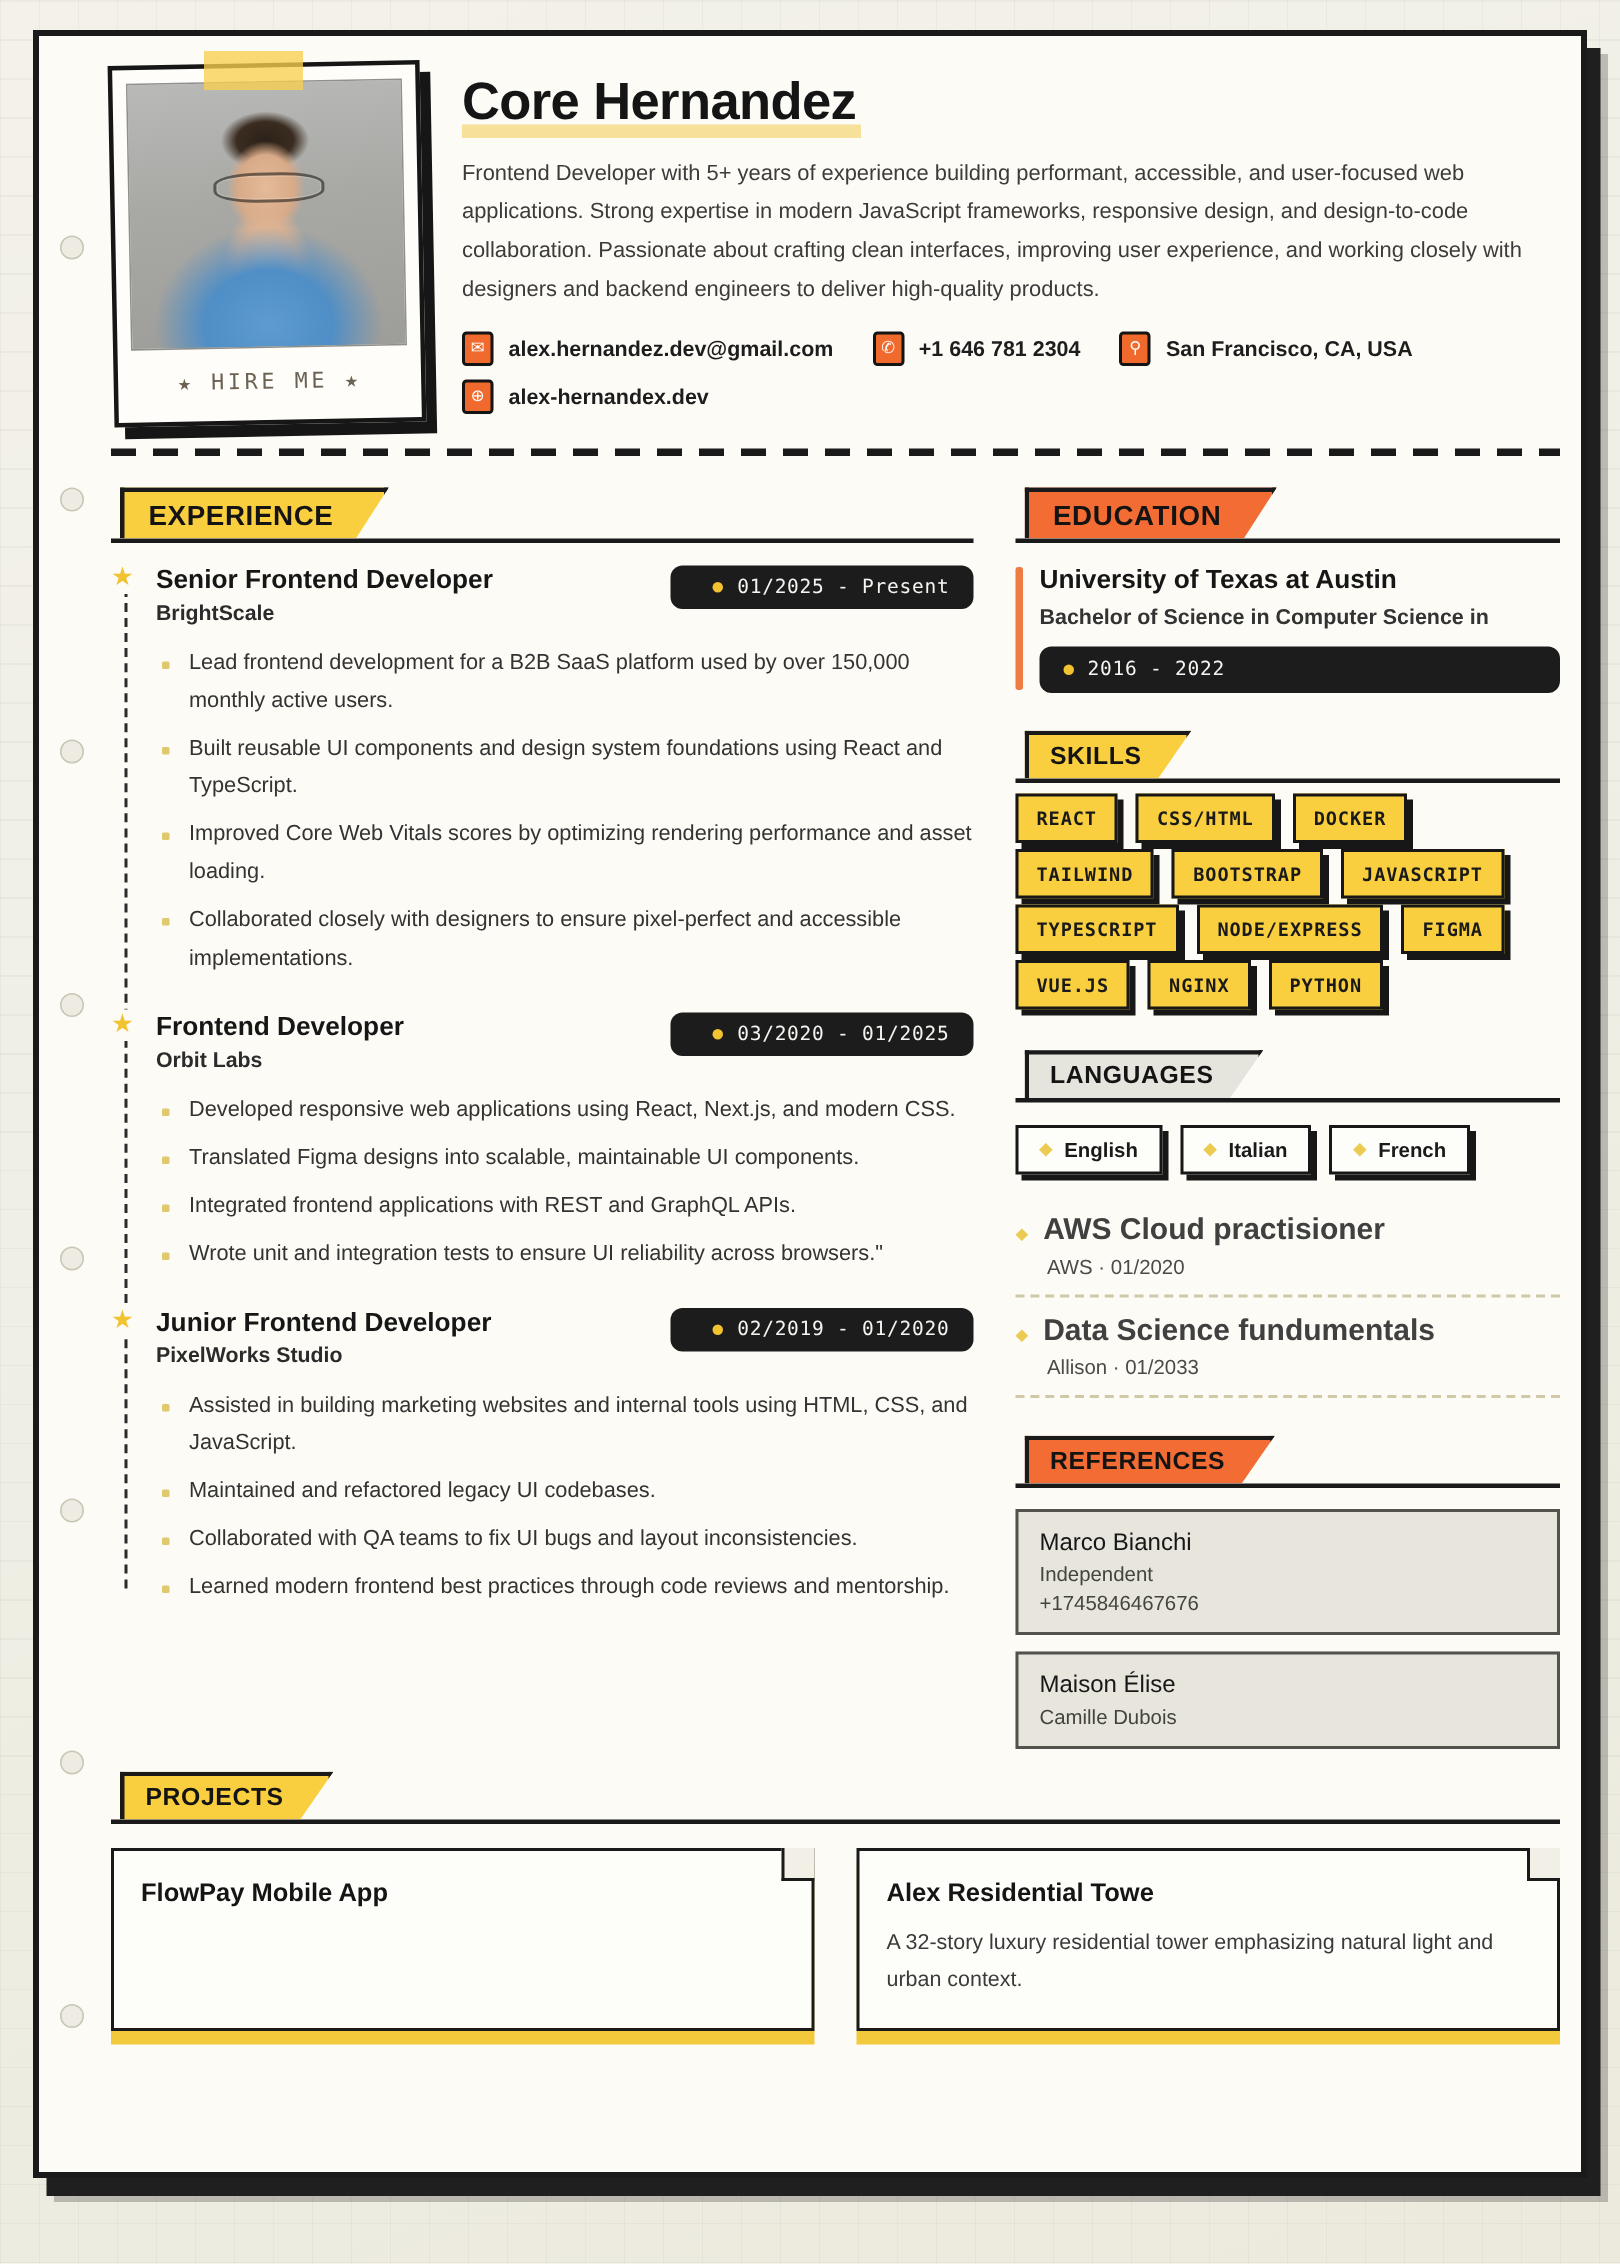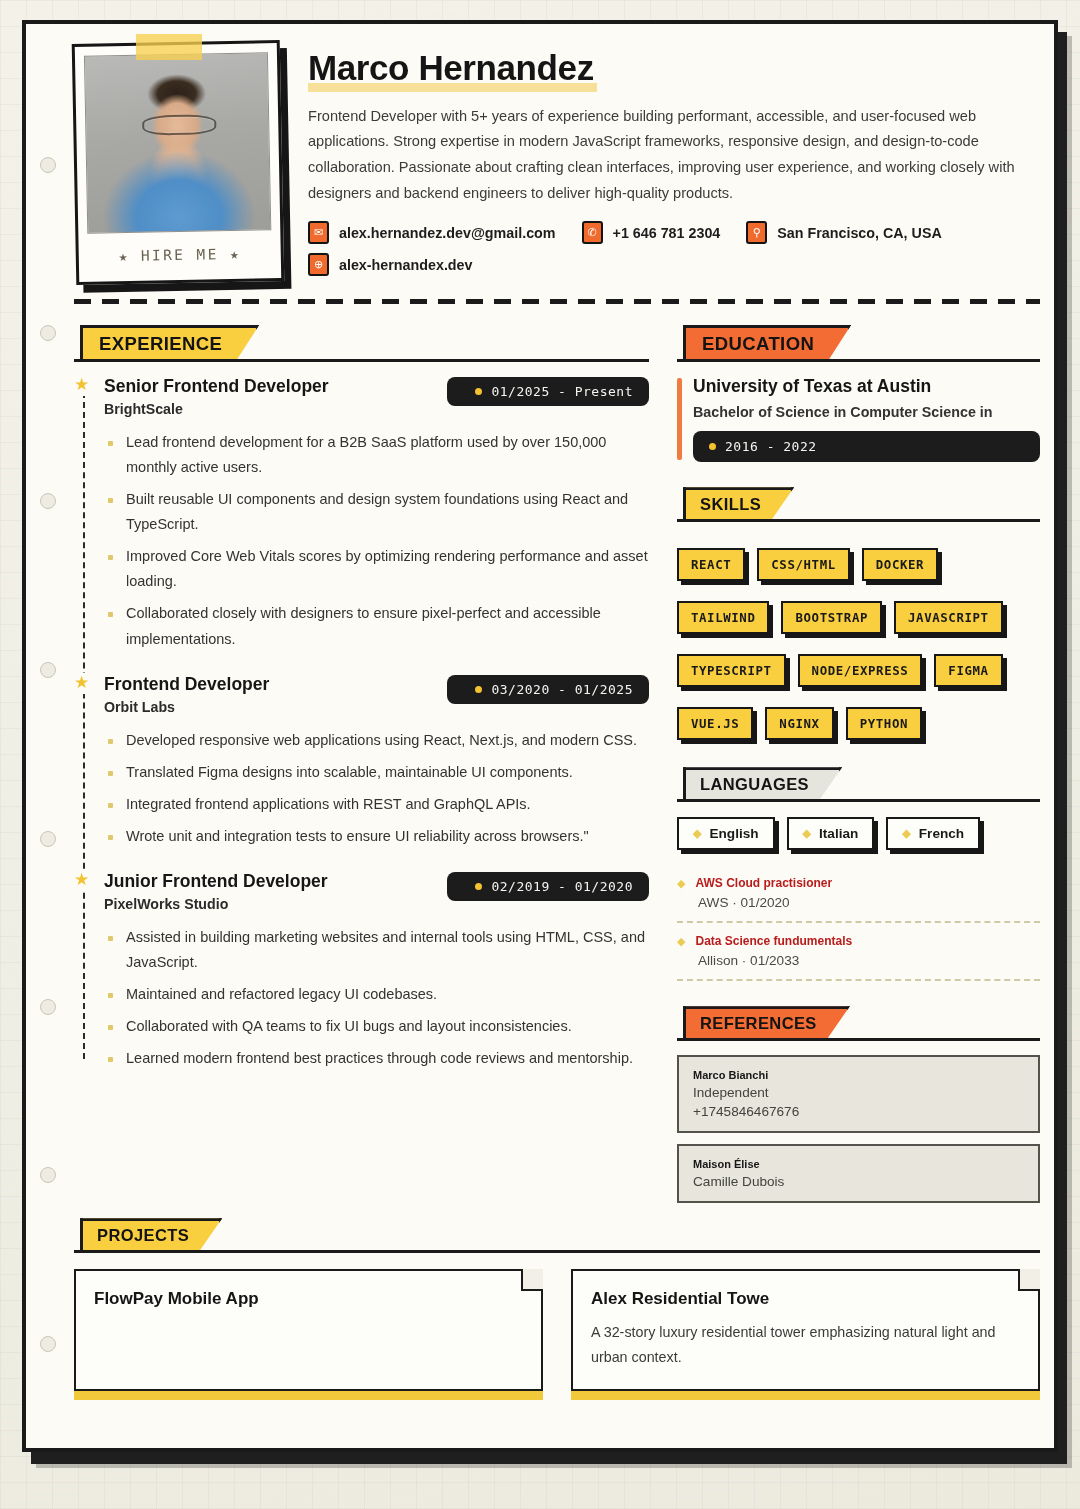--- a/index.html
+++ b/index.html
@@ -200,21 +200,21 @@
   .edu-pill {
     margin-top: 11px;
     background: #1c1c1c; color: #f4f4f0;
     font-family: "DejaVu Sans Mono", monospace;
     font-size: 13px; letter-spacing: .5px;
     padding: 8px 16px; border-radius: 8px;
     display: flex; align-items: center; gap: 9px;
   }
 
   
-  .tags { display: flex; flex-wrap: wrap; gap: 20px 12px; margin-top: 26px; }
+  .tags { display: flex; flex-wrap: wrap; gap: 4px 12px; margin-top: 7px; }
   .tag {
     background: #f9cf3f; border: 2.2px solid #171717;
     font-family: "DejaVu Sans Mono", monospace;
     font-size: 12.4px; font-weight: 700; letter-spacing: .6px;
     color: #1a1a1a; padding: 7px 12px;
     box-shadow: 4px 4px 0 0 #171717;
   }
 
   
   .langs { display: flex; flex-wrap: wrap; gap: 12px; margin-top: 15px; }
@@ -224,31 +224,31 @@
     padding: 7px 14px; box-shadow: 4px 4px 0 0 #171717;
     display: flex; align-items: center; gap: 8px;
   }
   .diamond { color: #eccb52; font-size: 11px; line-height: 1; }
 
   
   .quals { margin-top: 14px; }
   .qual { padding: 0 0 11px 0; border-bottom: 2px dashed #cfc9a8; margin-bottom: 11px; }
   .qual:last-child { margin-bottom: 0; }
   .qual-row { display: flex; gap: 10px; align-items: baseline; }
-  .qual-title { font-size: 12px; font-weight: 700; color: #b91c1c; }
+  .qual-title { font-size: 20px; font-weight: 700; color: #404040; }
   .qual-sub { font-size: 13.6px; color: #4a4a4a; margin-top: 5px; margin-left: 21px; }
 
   
   .refs { margin-top: 14px; }
   .ref {
     background: #e7e5dc; border: 2px solid #53524c;
     padding: 12px 14px; margin-bottom: 11px;
   }
   .ref:last-child { margin-bottom: 0; }
-  .ref-name { font-size: 11px; font-weight: 700; color: #171717; }
+  .ref-name { font-size: 16px; font-weight: 400; color: #171717; }
   .ref-line { font-size: 13.6px; color: #44443f; margin-top: 4px; }
 
   
   .projects-sec { padding-top: 10px; }
   .proj-grid { display: flex; gap: 28px; margin-top: 16px; }
   .proj {
     flex: 1; position: relative;
     background: #fdfdf9;
     border: 2.5px solid #1a1a1a;
     padding: 18px 18px 20px 18px;
@@ -287,21 +287,21 @@
       <div class="photo-wrap">
         <div class="tape"></div>
         <div class="photo-card">
           <div class="photo"></div>
           <div class="hire">★  HIRE ME  ★</div>
         </div>
       </div>
 
       <div class="head-main">
         <div class="name-wrap">
-          <span class="name">Marco Hernandez</span>
+          <span class="name">Core Hernandez</span>
         </div>
         <div class="summary">Frontend Developer with 5+ years of experience building performant, accessible, and user-focused web applications. Strong expertise in modern JavaScript frameworks, responsive design, and design-to-code collaboration. Passionate about crafting clean interfaces, improving user experience, and working closely with designers and backend engineers to deliver high-quality products.</div>
 
         <div class="contacts">
           <div class="contact">
             <span class="cicon">✉</span>
             <span class="ctext">alex.hernandez.dev@gmail.com</span>
           </div>
           <div class="contact">
             <span class="cicon">✆</span>

